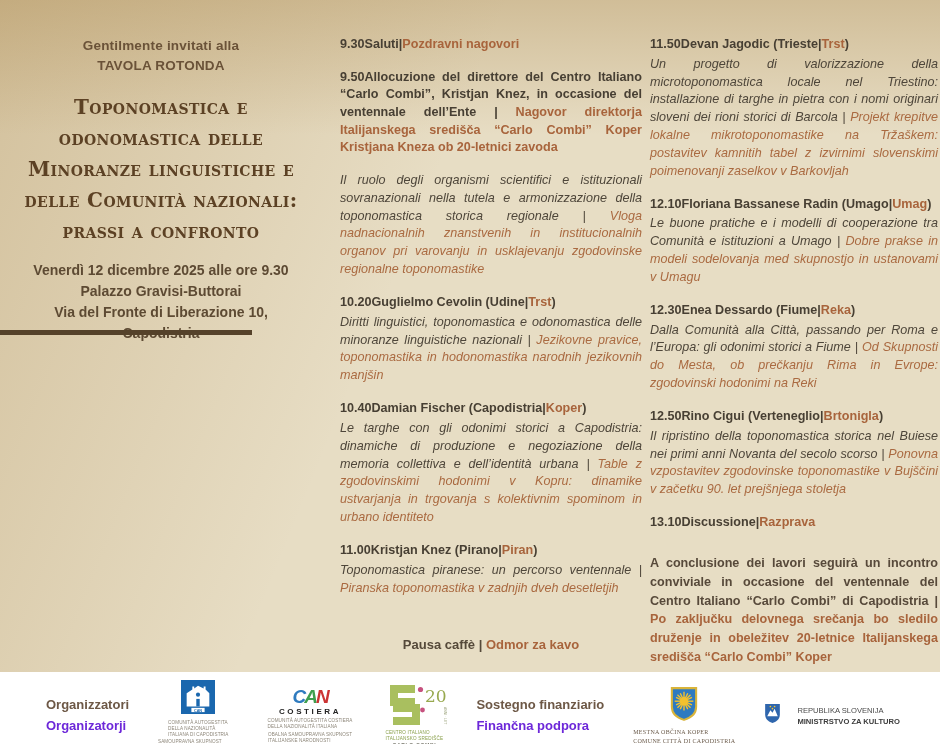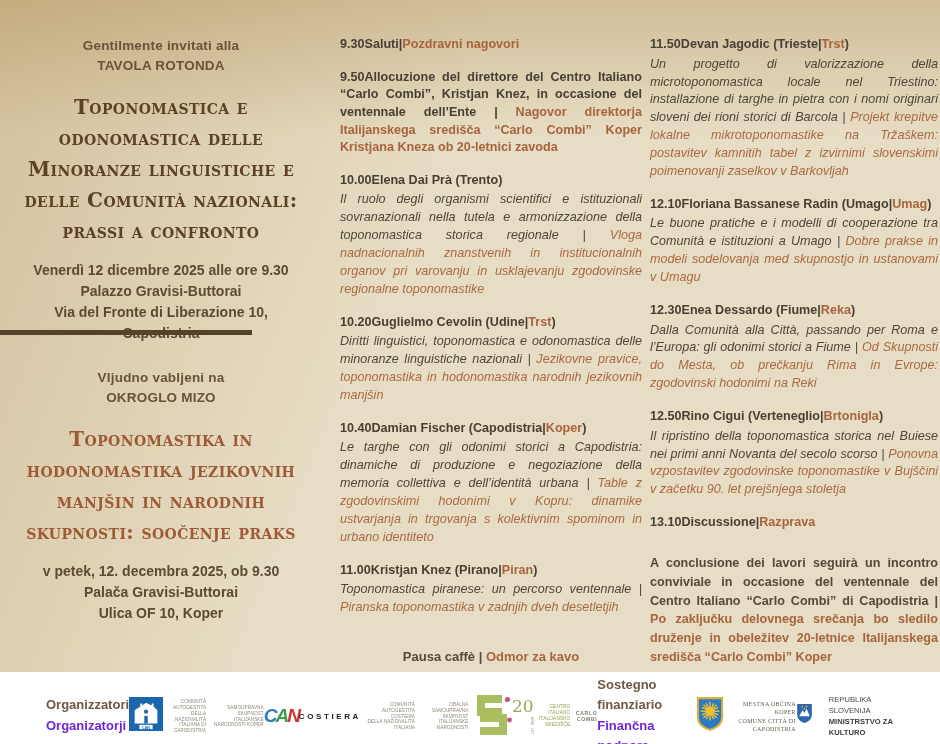--- a/index.html
+++ b/index.html
@@ -32,36 +32,36 @@
   .col.rightcol{left:650px;width:288px}
   .entry{margin-bottom:15px;font-size:12.6px;line-height:1.4}
   .ehead{color:var(--ink,#473f33)}
   .ehead.just{text-align:justify}
   .time{font-weight:700;color:var(--ink,#473f33);margin-right:0}
   .spk,.pipe,.hit{font-weight:700;color:var(--ink,#473f33)}
   .spk.sl,.hsl{font-weight:700;color:var(--rust,#a8643c)}
   .desc{font-style:italic;text-align:justify;margin:2px 0 0;font-size:12.6px;line-height:1.42}
   .dit,.dpipe{color:#4e463a}
   .dsl{color:var(--rust-lt,#aa6a41)}
-  .break-line{text-align:center;margin-top:32px;font-size:13px;font-weight:600}
+  .break-line{text-align:center;margin-top:40px;font-size:13px;font-weight:600}
   .break-line .bit{color:#55493a}
   .break-line .bpipe{color:#55493a}
   .break-line .bsl{color:var(--rust,#a8643c)}
   .closing{font-size:12.6px;line-height:1.5;font-weight:600;text-align:justify;margin:22px 0 0}
   .closing .cit,.closing .cpipe{color:#57493a}
   .closing .csl{color:var(--rust,#a8643c)}
   
   .footer{
     position:relative;width:940px;height:72px;background:#fff;box-sizing:border-box;
     display:flex;align-items:center;justify-content:space-between;padding:15px 40px 0 46px;
   }
   .flabel{font-size:13px;font-weight:600;line-height:1.55}
   .flabel .lab-it{display:block;color:#6d5846}
   .flabel .lab-sl{display:block;color:#6d28d9}
-  .logo{display:flex;flex-direction:row;align-items:center;text-align:right}
+  .logo{display:flex;flex-direction:column;align-items:center;text-align:left}
   .logocap{font-size:4.6px;color:#8d8679;line-height:1.3;white-space:pre-line;margin-top:2px;letter-spacing:.1px}
   .can-row{font-style:italic;font-weight:700;font-size:19px;line-height:1;letter-spacing:-2px}
   .c-blue{color:#2f7bbf}.c-green{color:#3f9e4f}.c-red{color:#cc3333}
   .costiera{font-size:8px;font-weight:700;letter-spacing:2.6px;color:#222;margin-top:1px}
   .cc-cap{font-size:4.6px;color:#8aa04c;line-height:1.3;white-space:pre-line;margin-top:1px;letter-spacing:.2px}
   .cc-cap-bold{font-size:5.2px;color:#7d7d72;font-weight:700;letter-spacing:.6px}
   .koper-cap{font-family:"Liberation Serif",serif;font-size:6px;color:#6b5b4b;letter-spacing:.3px;white-space:pre-line;line-height:1.35;margin-top:2px}
   .ministry{display:flex;align-items:center;gap:16px}
   .min-l1{font-size:7.6px;color:#4a4a4a;line-height:1.45}
   .min-l2{font-size:7.6px;color:#3c3c3c;font-weight:700;line-height:1.45}
@@ -78,43 +78,31 @@
       <h1 class="ev-title it">Toponomastica e
 odonomastica delle
 Minoranze linguistiche e
 delle Comunità nazionali:
 prassi a confronto</h1>
       <div class="ev-when">Venerdì 12 dicembre 2025 alle ore 9.30
 Palazzo Gravisi-Buttorai
 Via del Fronte di Liberazione 10, Capodistria</div>
     </div>
     <div class="divider"></div>
-    <div class="block-sl">
-      <div class="invite">Vljudno vabljeni na
-OKROGLO MIZO</div>
-      <h2 class="ev-title sl">Toponomastika in
-hodonomastika jezikovnih
-manjšin in narodnih
-skupnosti: soočenje praks</h2>
-      <div class="ev-when">v petek, 12. decembra 2025, ob 9.30
-Palača Gravisi-Buttorai
-Ulica OF 10, Koper</div>
-    </div>
   </aside>
 
   <section class="col mid">
     <div id="mid-entries">
         <div class="entry">
           <div class="ehead"><span class="time">9.30</span><span class="hit">Saluti</span><span class="pipe">|</span><span class="hsl">Pozdravni nagovori</span></div>
         </div>
         <div class="entry">
           <div class="ehead just"><span class="time">9.50</span><span class="hit">Allocuzione del direttore del Centro Italiano “Carlo Combi”, Kristjan Knez, in occasione del ventennale dell’Ente</span><span class="pipe"> | </span><span class="hsl">Nagovor direktorja Italijanskega središča “Carlo Combi” Koper Kristjana Kneza ob 20-letnici zavoda</span></div>
         </div>
         <div class="entry">
-          <div class="ehead"><span class="time">10.00</span><span class="spk">Elena Dai Prà (</span><span class="spk">Trento</span><span class="spk">)</span></div>
           <p class="desc"><span class="dit">Il ruolo degli organismi scientifici e istituzionali sovranazionali nella tutela e armonizzazione della toponomastica storica regionale</span><span class="dpipe"> | </span><span class="dsl">Vloga nadnacionalnih znanstvenih in institucionalnih organov pri varovanju in usklajevanju zgodovinske regionalne toponomastike</span></p>
         </div>
         <div class="entry">
           <div class="ehead"><span class="time">10.20</span><span class="spk">Guglielmo Cevolin (</span><span class="spk">Udine</span><span class="pipe">|</span><span class="spk sl">Trst</span><span class="spk">)</span></div>
           <p class="desc"><span class="dit">Diritti linguistici, toponomastica e odonomastica delle minoranze linguistiche nazionali</span><span class="dpipe"> | </span><span class="dsl">Jezikovne pravice, toponomastika in hodonomastika narodnih jezikovnih manjšin</span></p>
         </div>
         <div class="entry">
           <div class="ehead"><span class="time">10.40</span><span class="spk">Damian Fischer (</span><span class="spk">Capodistria</span><span class="pipe">|</span><span class="spk sl">Koper</span><span class="spk">)</span></div>
           <p class="desc"><span class="dit">Le targhe con gli odonimi storici a Capodistria: dinamiche di produzione e negoziazione della memoria collettiva e dell’identità urbana</span><span class="dpipe"> | </span><span class="dsl">Table z zgodovinskimi hodonimi v Kopru: dinamike ustvarjanja in trgovanja s kolektivnim spominom in urbano identiteto</span></p>
         </div>

